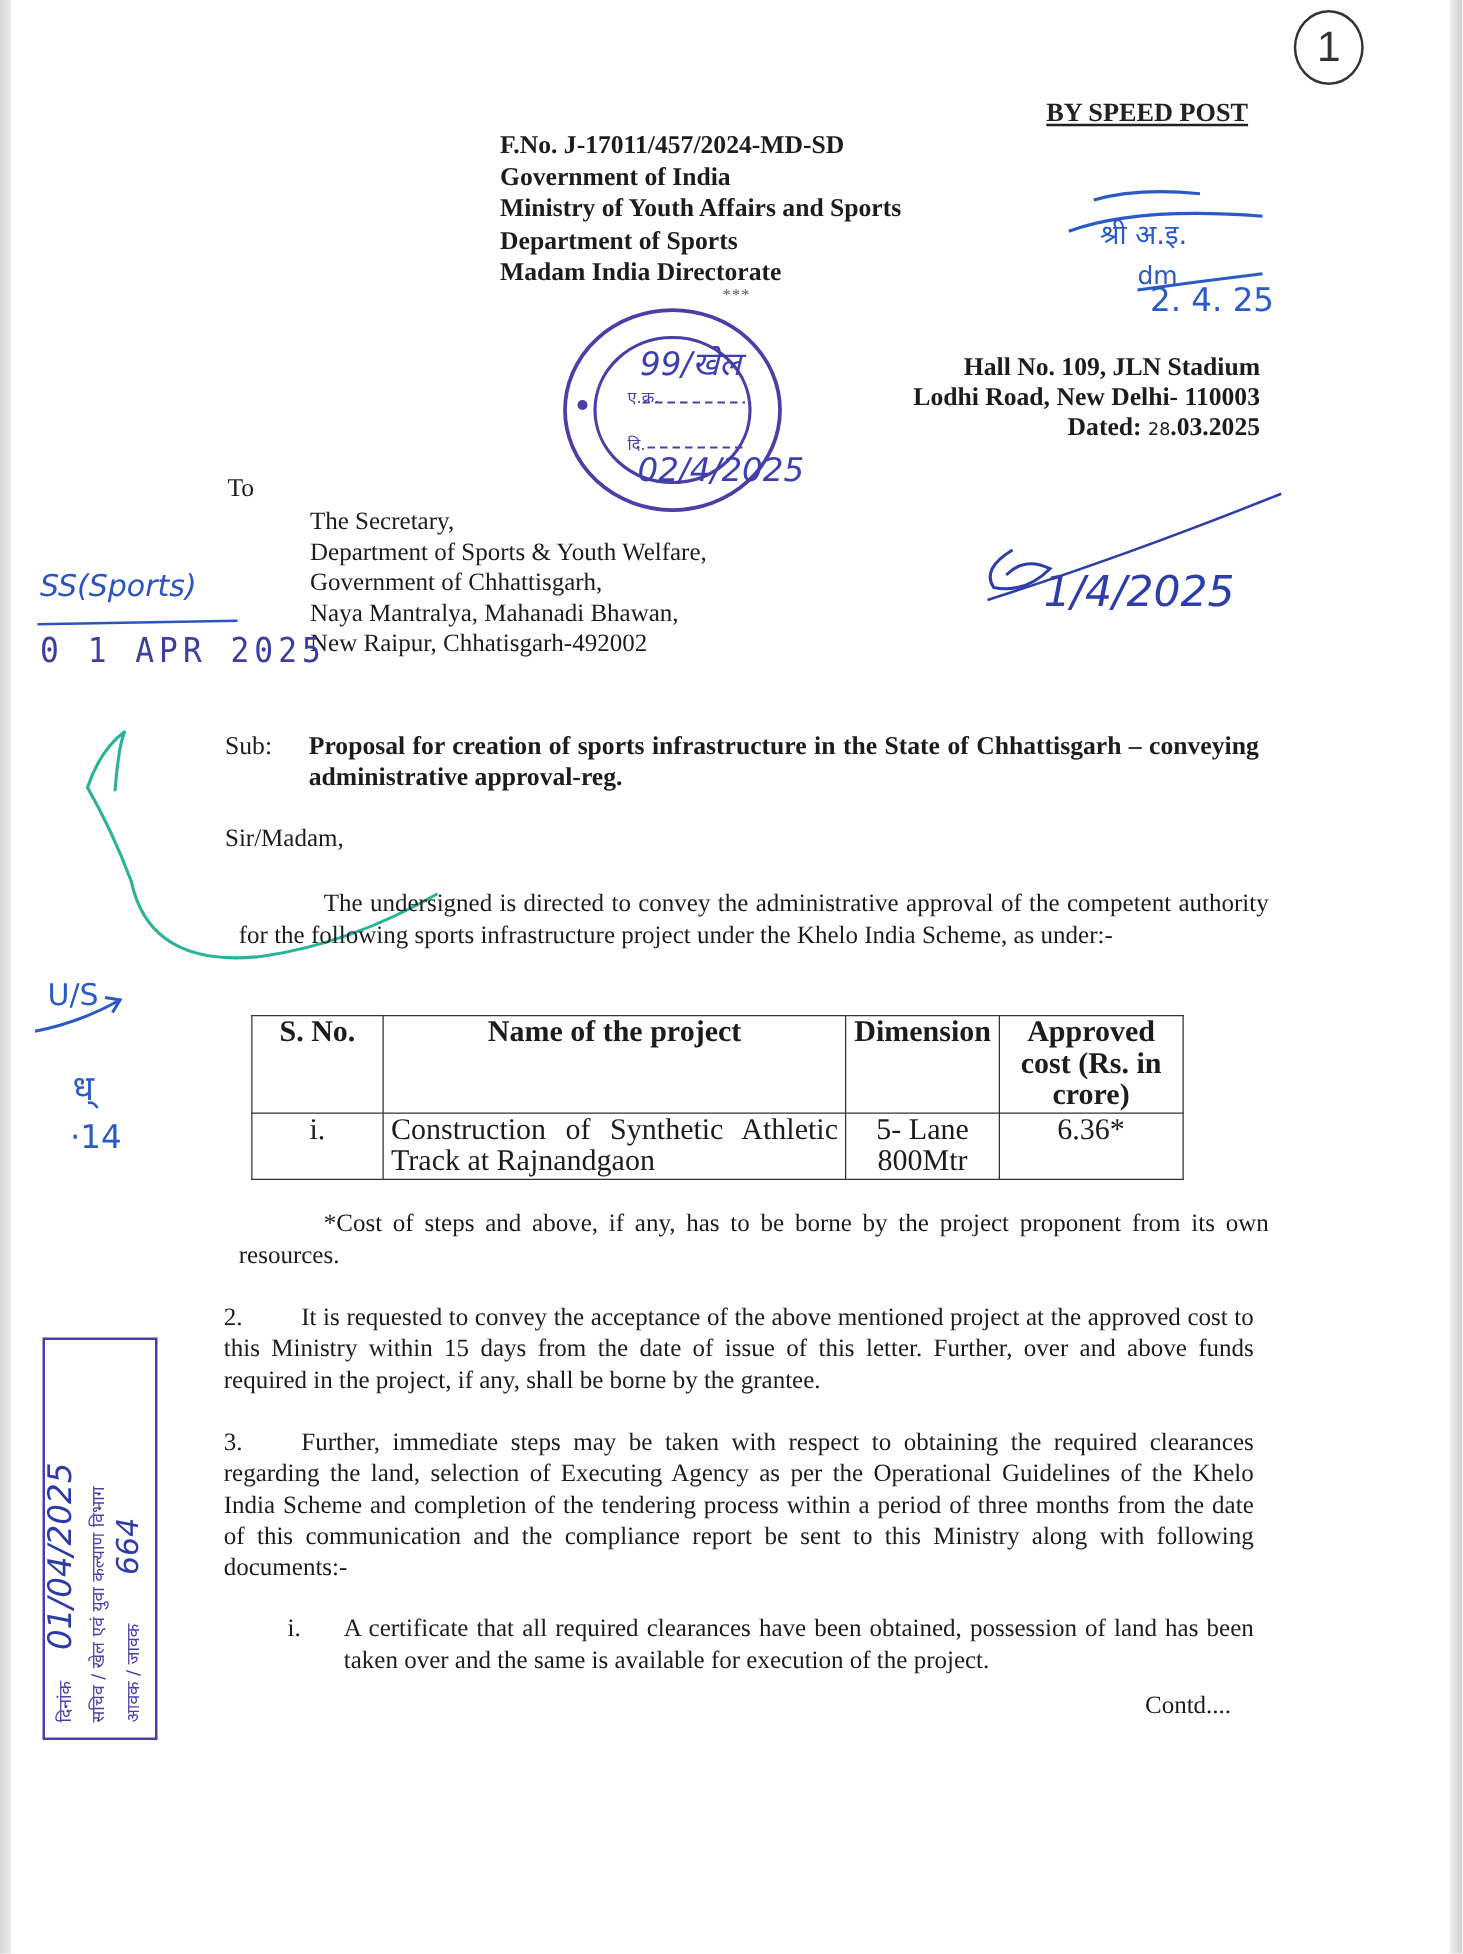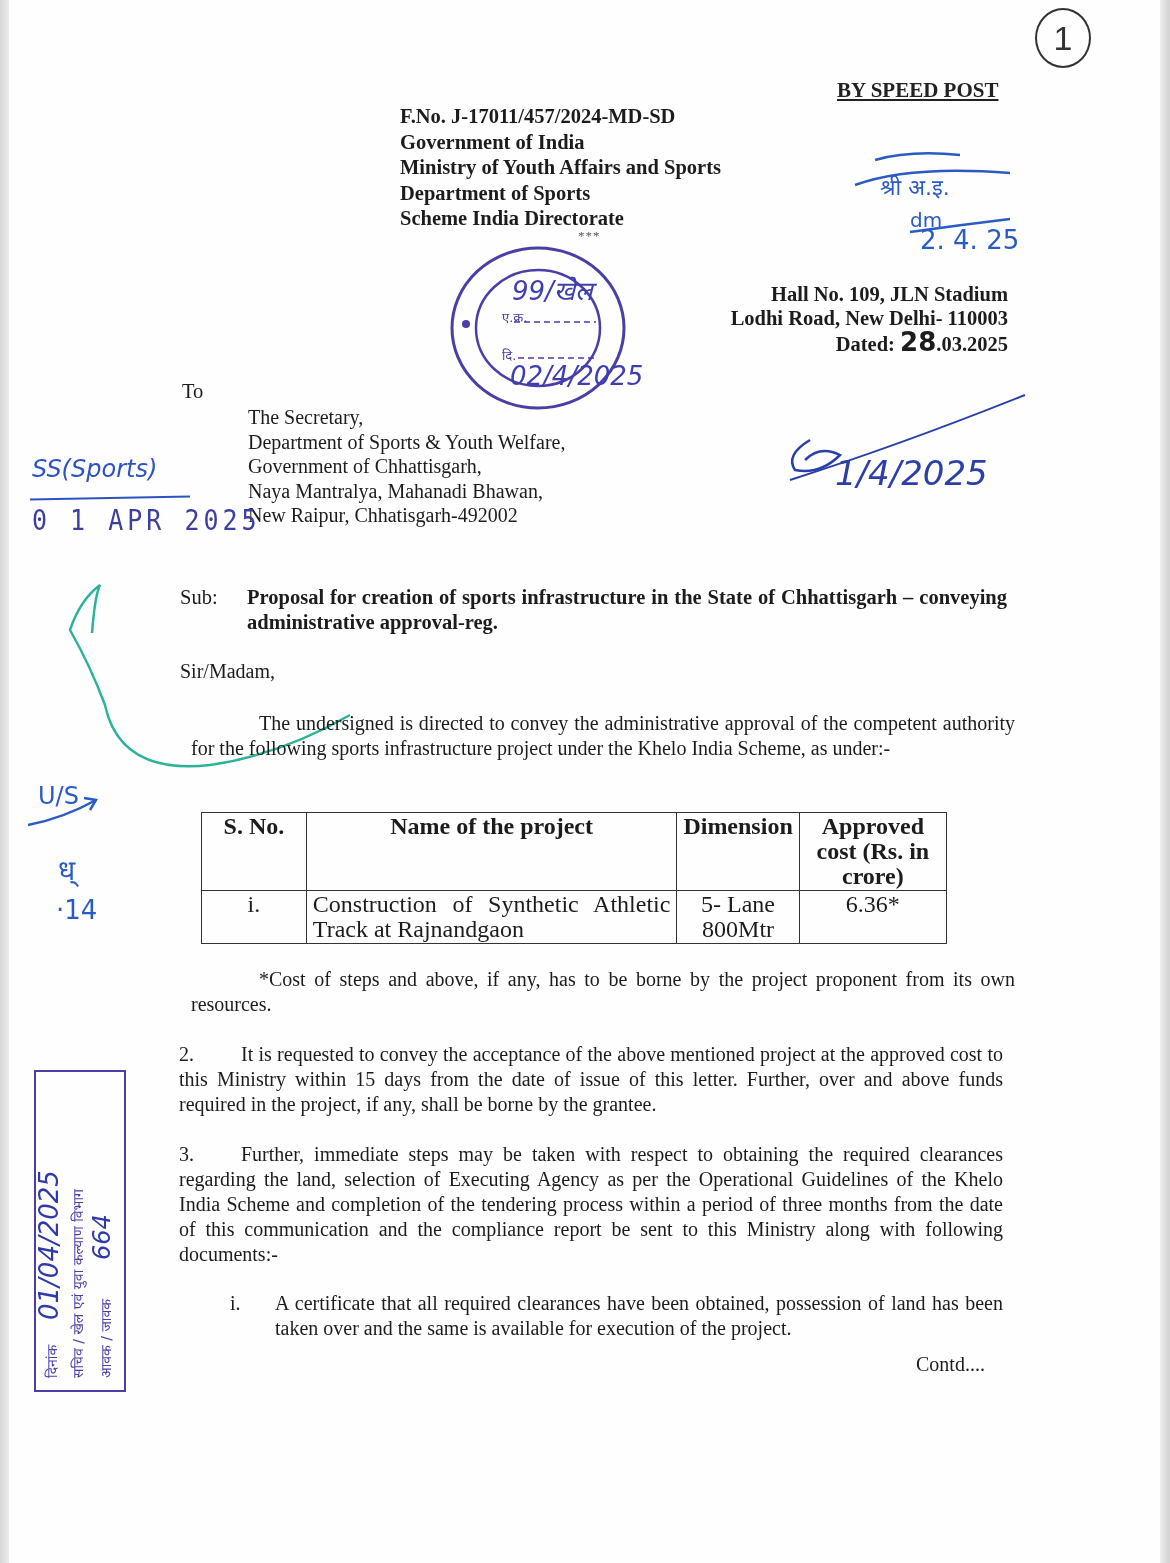--- a/index.html
+++ b/index.html
@@ -21,21 +21,21 @@
       display: flex; align-items: center; justify-content: center;
       font-family: "Liberation Sans", sans-serif; font-size: 34px; color: #333; font-weight: 300;
     }
 
     .speed-post { left: 837px; top: 78px; font-size: 21px; font-weight: bold; text-decoration: underline; color: #222; }
 
     .header-block { left: 400px; top: 104px; width: 390px; text-align: left; font-size: 20.5px; font-weight: bold; line-height: 25.5px; }
     .stars { left: 578px; top: 228px; font-size: 13px; color: #555; letter-spacing: 1px; }
 
     .address-block { left: 640px; top: 282px; width: 368px; text-align: right; font-size: 20.5px; font-weight: bold; line-height: 24px; }
-    .date-hand { font-family: "DejaVu Sans", sans-serif; font-weight: bold; font-size: 26px; }
+    .date-hand { font-family: "DejaVu Sans", sans-serif; font-weight: normal; font-size: 14px; }
 
     .to-label { left: 182px; top: 380px; font-size: 20.5px; }
     .recipient { left: 248px; top: 405px; font-size: 20px; line-height: 24.5px; }
 
     .subject { left: 180px; top: 585px; width: 830px; font-size: 20.5px; line-height: 25px; }
     .subject .sub-label { position: absolute; left: 0; top: 0; }
     .subject .sub-text { position: absolute; left: 67px; top: 0; width: 760px; font-weight: bold; text-align: justify; }
 
     .salutation { left: 180px; top: 660px; font-size: 20px; }
 
@@ -82,21 +82,21 @@
     <span>1</span>
   </div>
 
 <div class="abs speed-post">BY SPEED POST</div>
 
 <div class="abs header-block">
   <div>F.No. J-17011/457/2024-MD-SD</div>
   <div>Government of India</div>
   <div>Ministry of Youth Affairs and Sports</div>
   <div>Department of Sports</div>
-  <div>Scheme India Directorate</div>
+  <div>Madam India Directorate</div>
 </div>
 <div class="abs stars">***</div>
 
 <svg class="abs stamp-round" width="200" height="180" viewBox="0 0 200 180">
   <ellipse cx="92" cy="88" rx="86" ry="80" fill="none" stroke="#4a3fa6" stroke-width="3"></ellipse>
   <ellipse cx="92" cy="88" rx="62" ry="58" fill="none" stroke="#4a3fa6" stroke-width="2.5"></ellipse>
   <circle cx="20" cy="84" r="4" fill="#4a3fa6"></circle>
   <line x1="68" y1="82" x2="150" y2="82" stroke="#4a3fa6" stroke-width="1.5" stroke-dasharray="6 4"></line>
   <line x1="72" y1="118" x2="150" y2="118" stroke="#4a3fa6" stroke-width="1.5" stroke-dasharray="6 4"></line>
   <text x="56" y="82" fill="#4a3fa6" font-size="13" font-family="DejaVu Sans, sans-serif">ए.क्र.</text>

